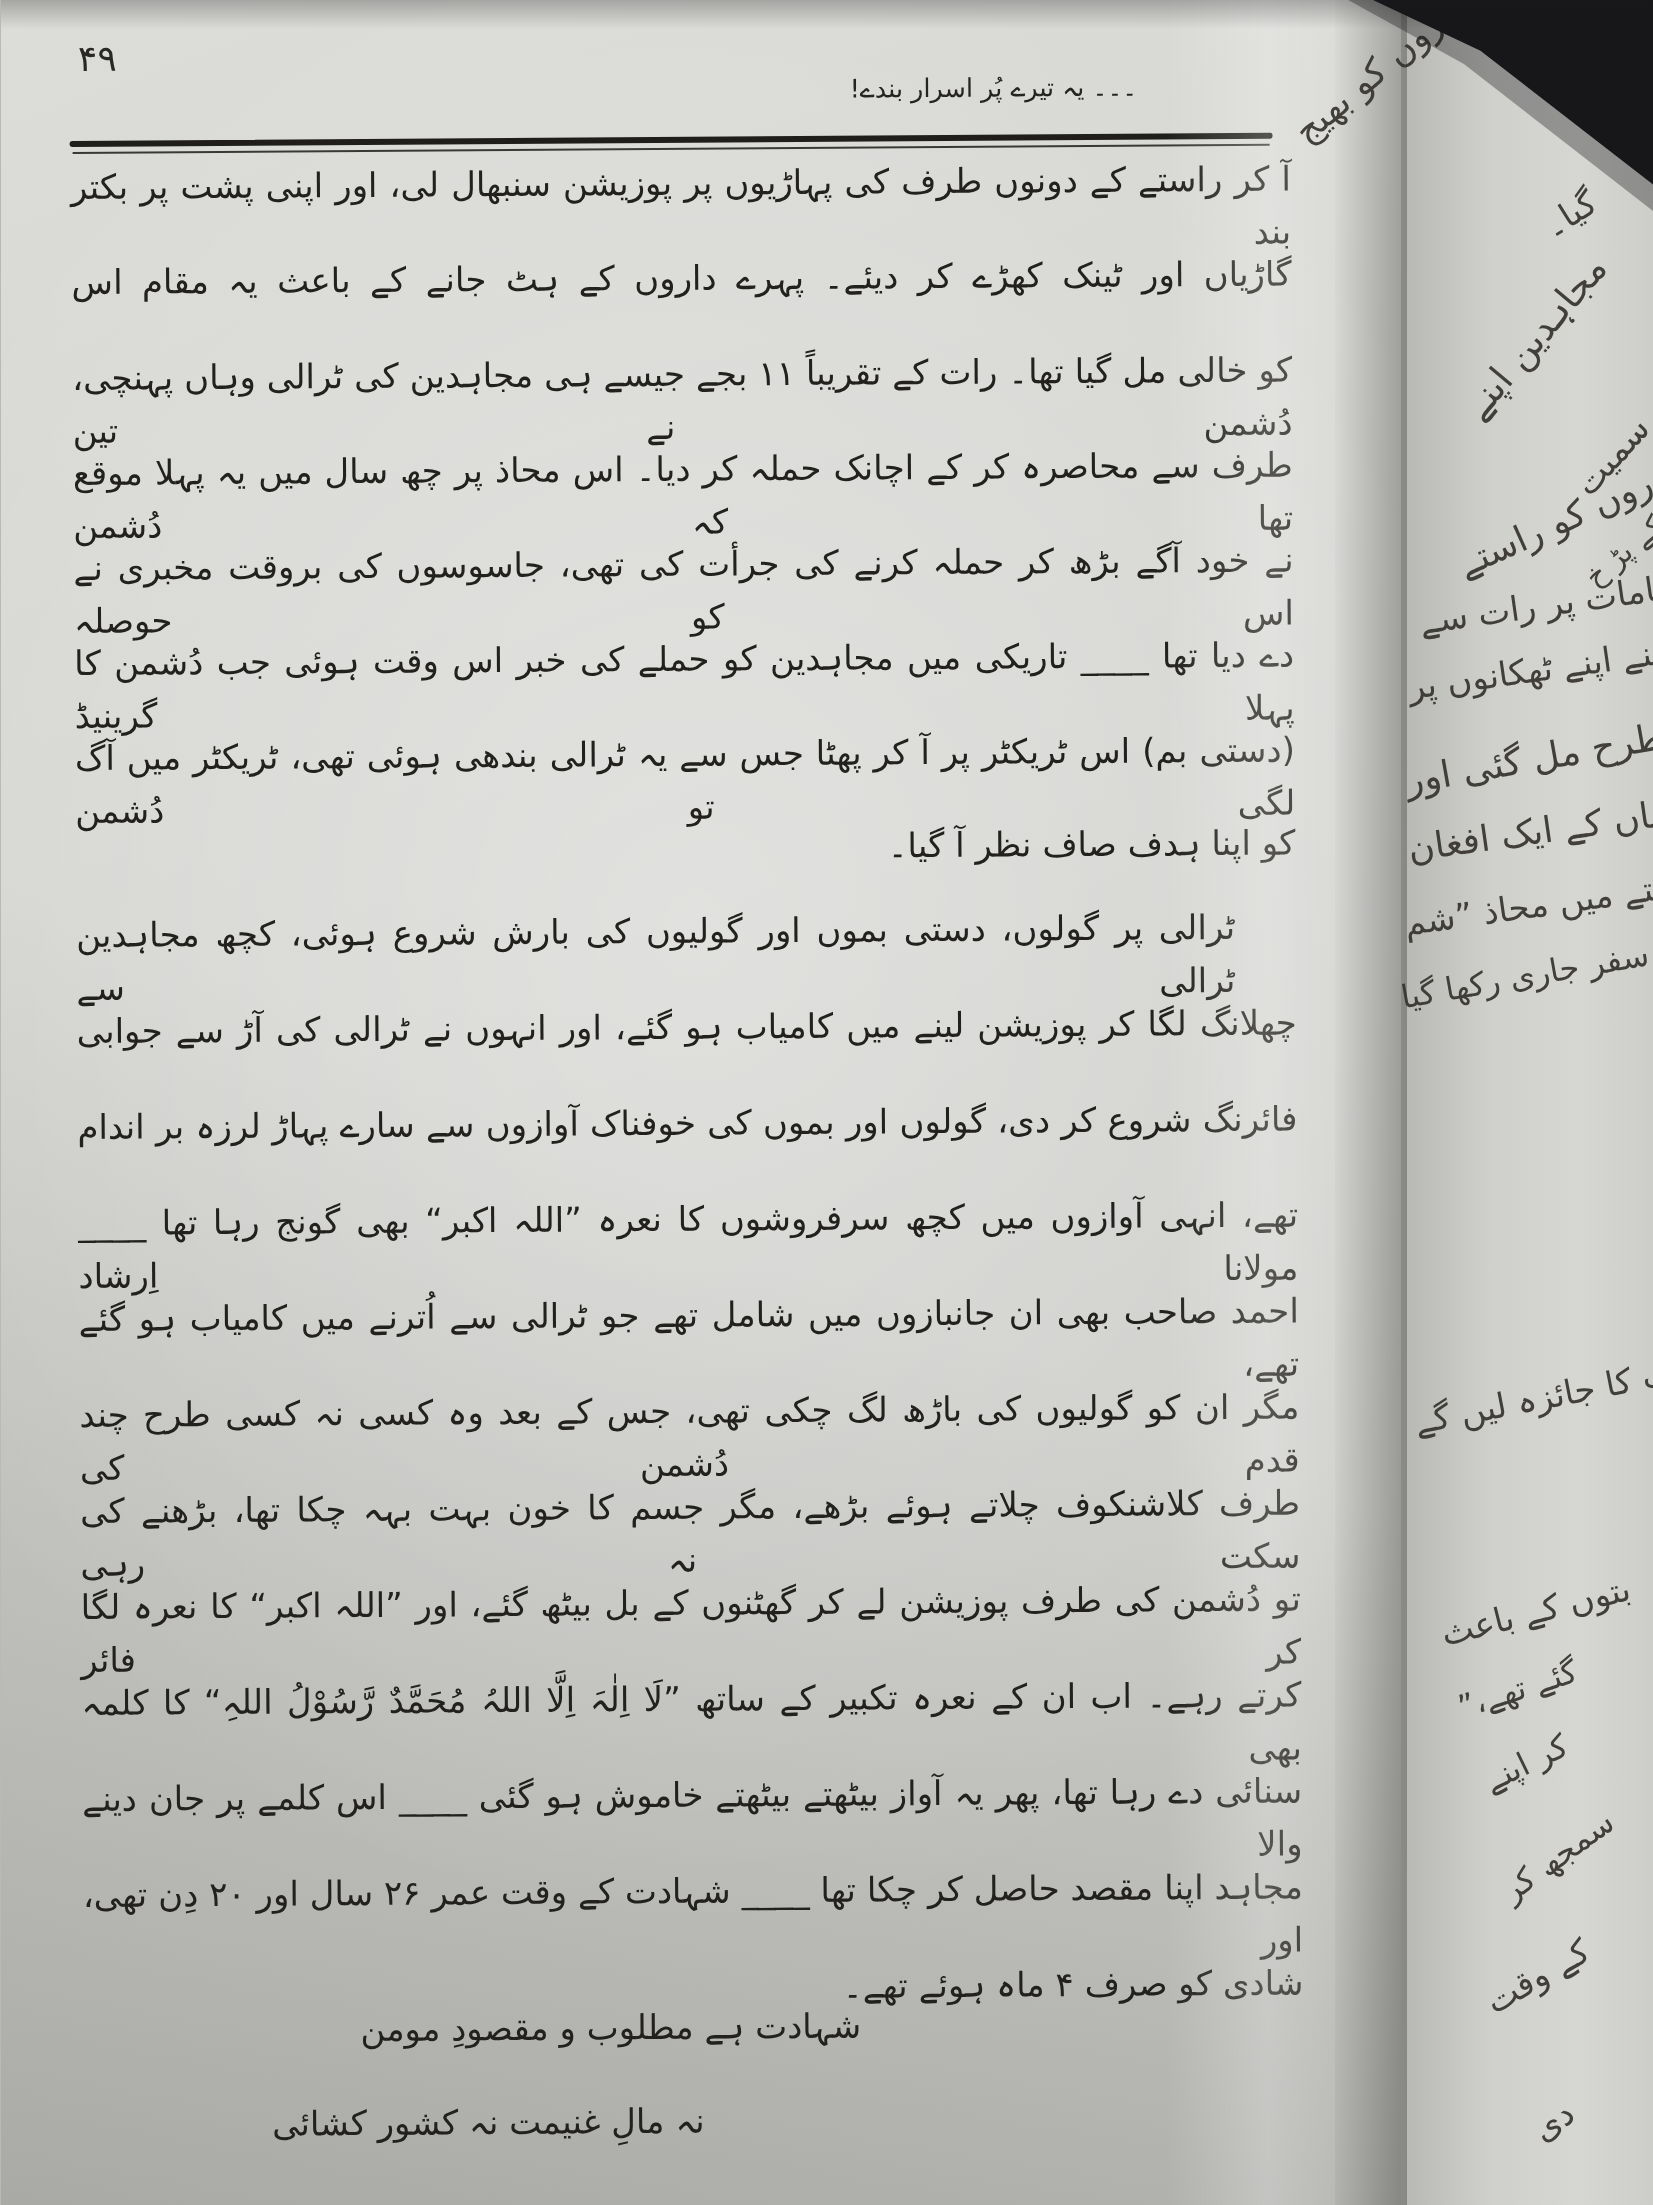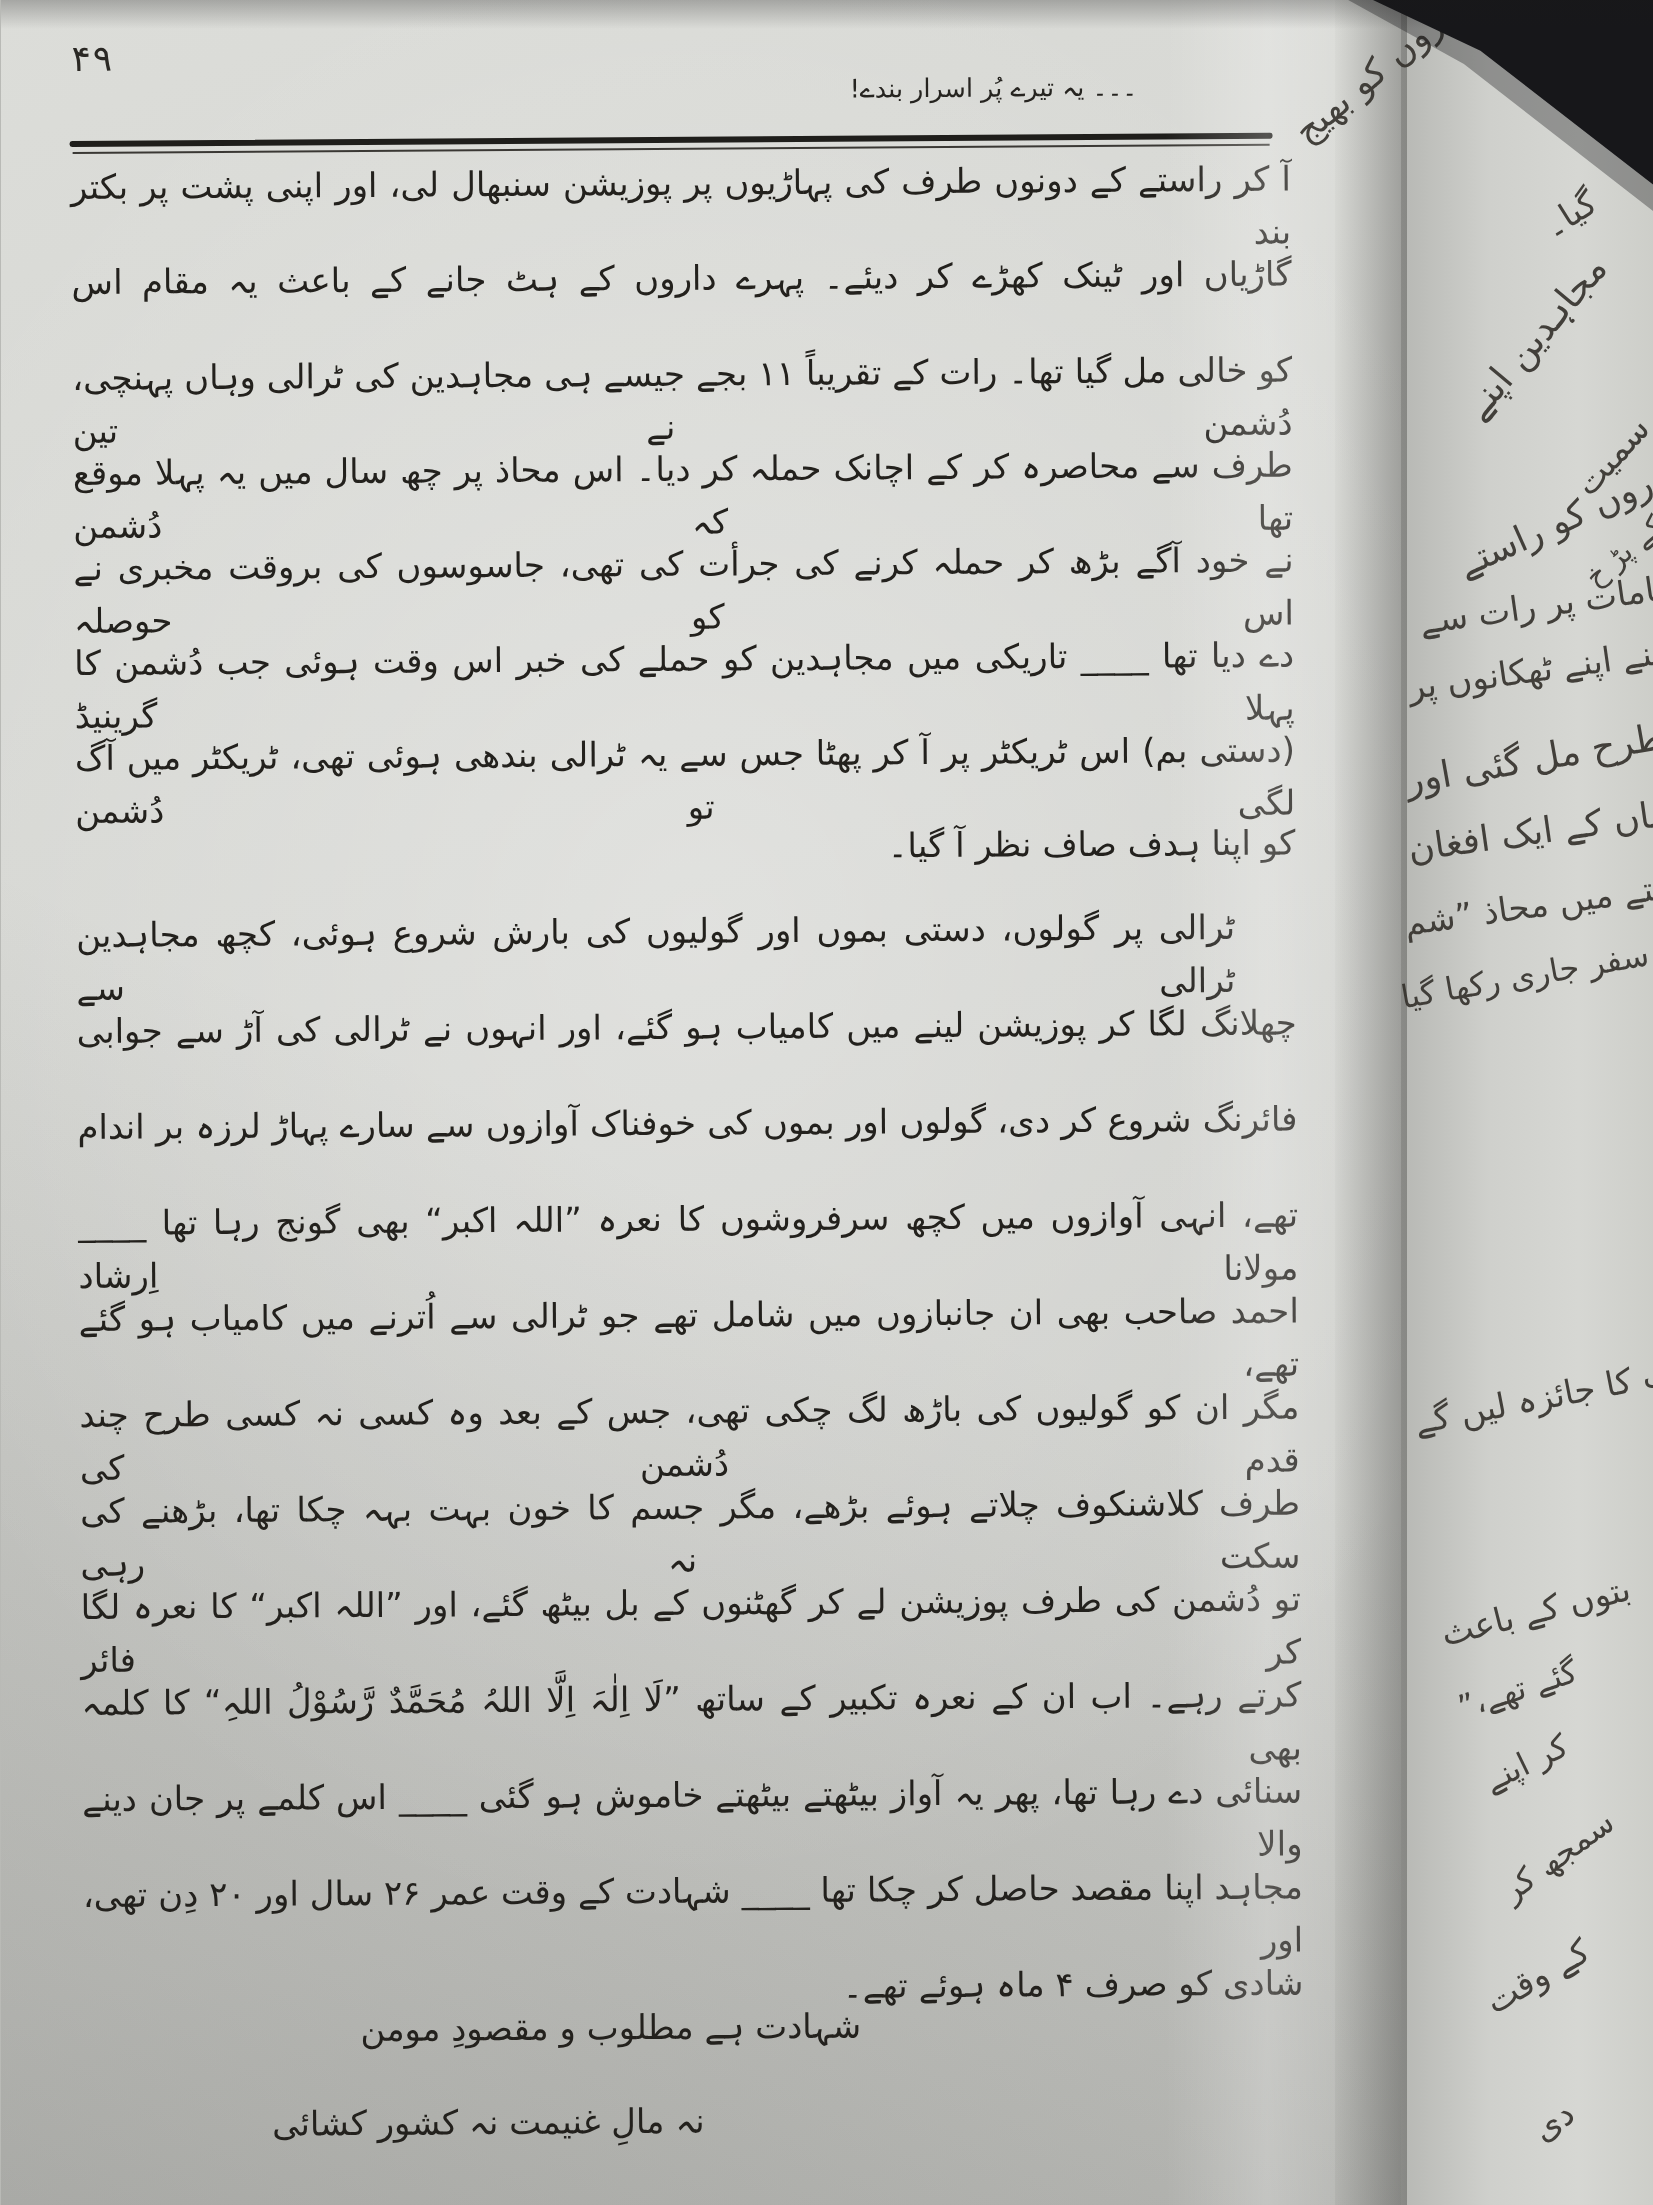--- a/index.html
+++ b/index.html
@@ -7,21 +7,21 @@
        font-family:"DejaVu Sans",sans-serif;}
   .photo{position:absolute;inset:0;overflow:hidden;
     background:
       radial-gradient(ellipse 1275px 1445px at 42% 42%, rgba(255,255,255,.30), rgba(255,255,255,0) 70%),
       linear-gradient(205deg, rgba(0,0,0,0) 55%, rgba(55,55,52,.22) 100%),
       linear-gradient(160deg,#dcddd9 0%,#d4d5d1 40%,#cccdc9 72%,#c0c1bd 100%);}
   .top-shade{position:absolute;left:0;top:0;right:0;height:29px;
       background:linear-gradient(to bottom,rgba(25,25,25,.28),rgba(25,25,25,0));}
   
   .main-page{position:absolute;inset:0;transform:rotate(-0.4deg);transform-origin:646px 1062px;color:#24221e;}
-  .page-number{position:absolute;left:76px;top:34px;font-size:36px;letter-spacing:1.7px;color:#2a2824;font-family:Liberation Mono, monospace;}
+  .page-number{position:absolute;left:84px;top:34px;font-size:36px;letter-spacing:1.7px;color:#2a2824;}
   .running-title{position:absolute;right:510px;top:75px;font-size:25.5px;direction:rtl;white-space:nowrap;color:#262420;}
   .rule-thick{position:absolute;left:75px;top:137px;width:1203px;height:6px;background:#1f1e1b;border-radius:2.5px;}
   .rule-thin{position:absolute;left:78px;top:148px;width:1197px;height:1.7px;background:#3a3834;}
   .bline{position:absolute;left:76px;right:357px;direction:rtl;font-size:34px;line-height:1.55;
          text-align:justify;text-align-last:justify;color:#23211d;}
   .bline.endline{text-align-last:right;}
   .bline.indent{padding-right:61px;}
   .couplet{position:absolute;direction:rtl;font-size:34px;text-align:center;color:#23211d;white-space:nowrap;}
   
   .bright-band{position:absolute;left:1164px;top:0;width:170px;height:100%;

